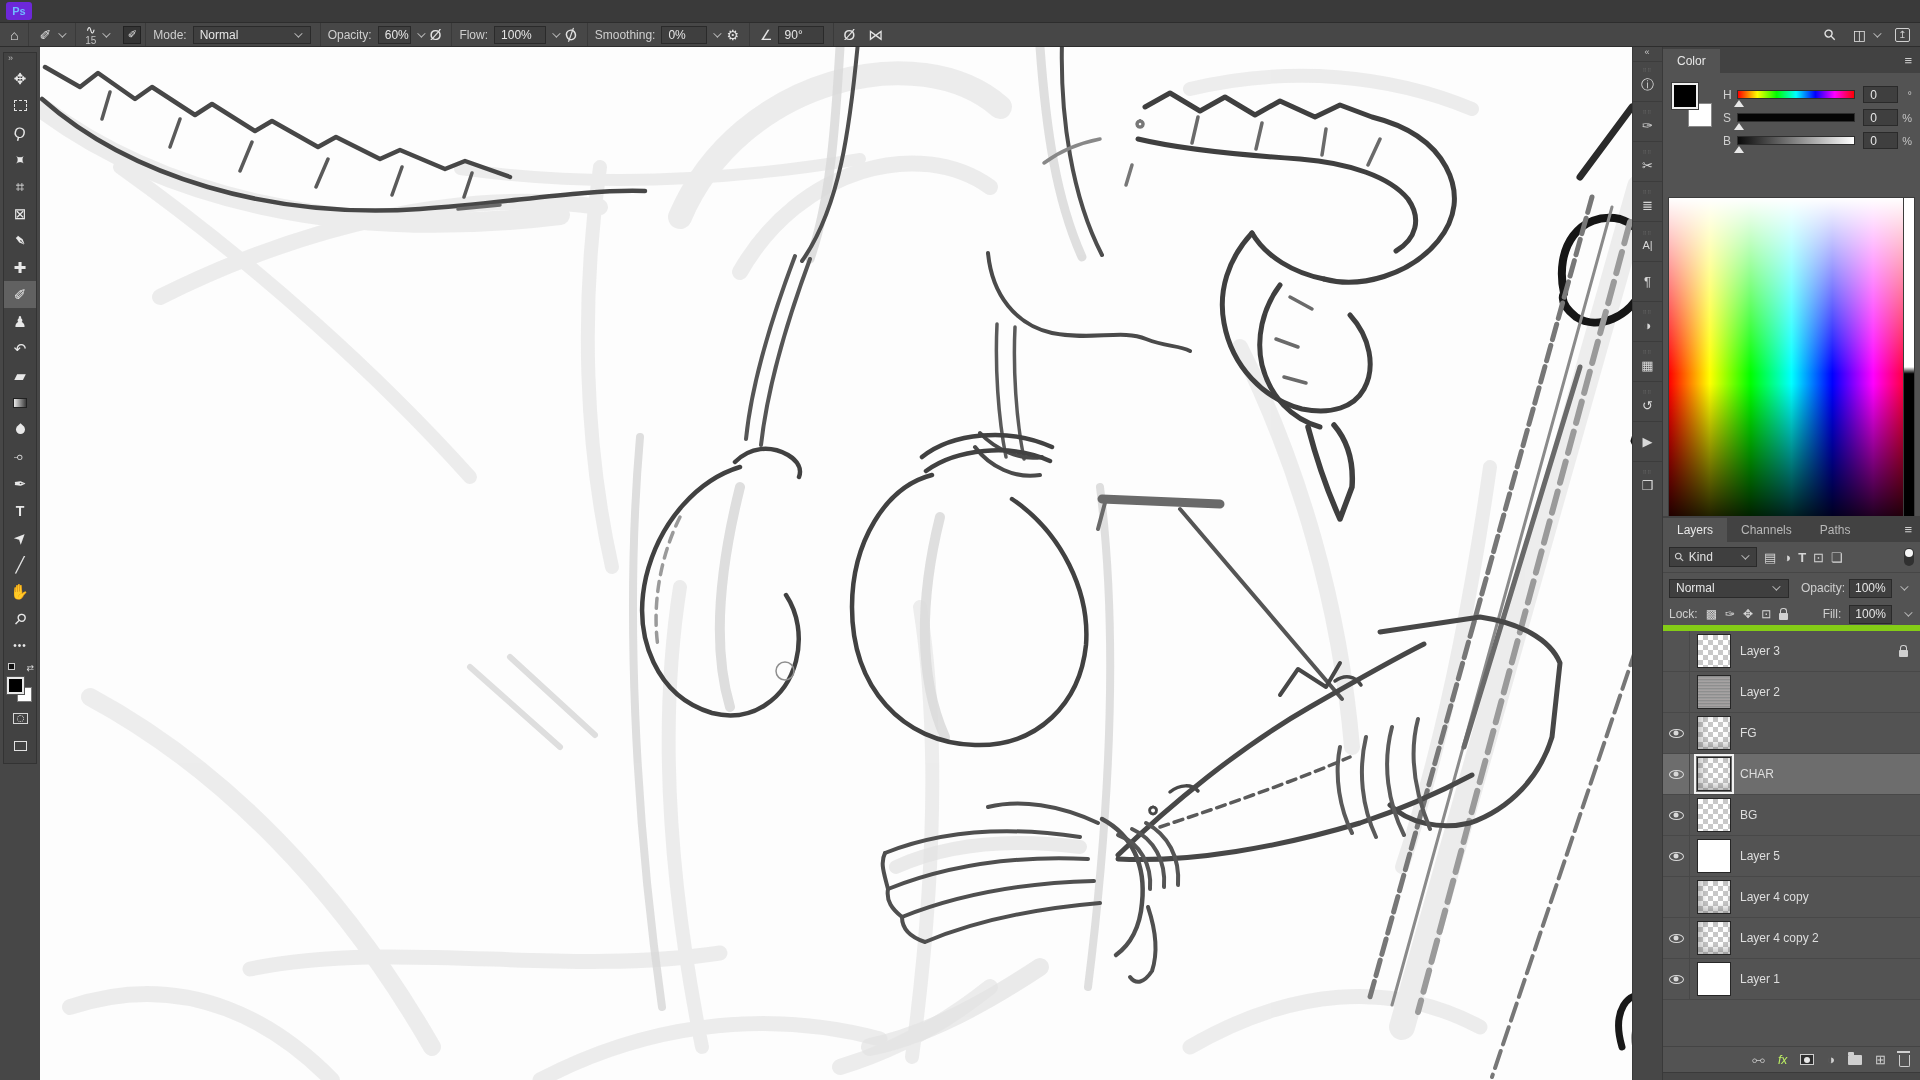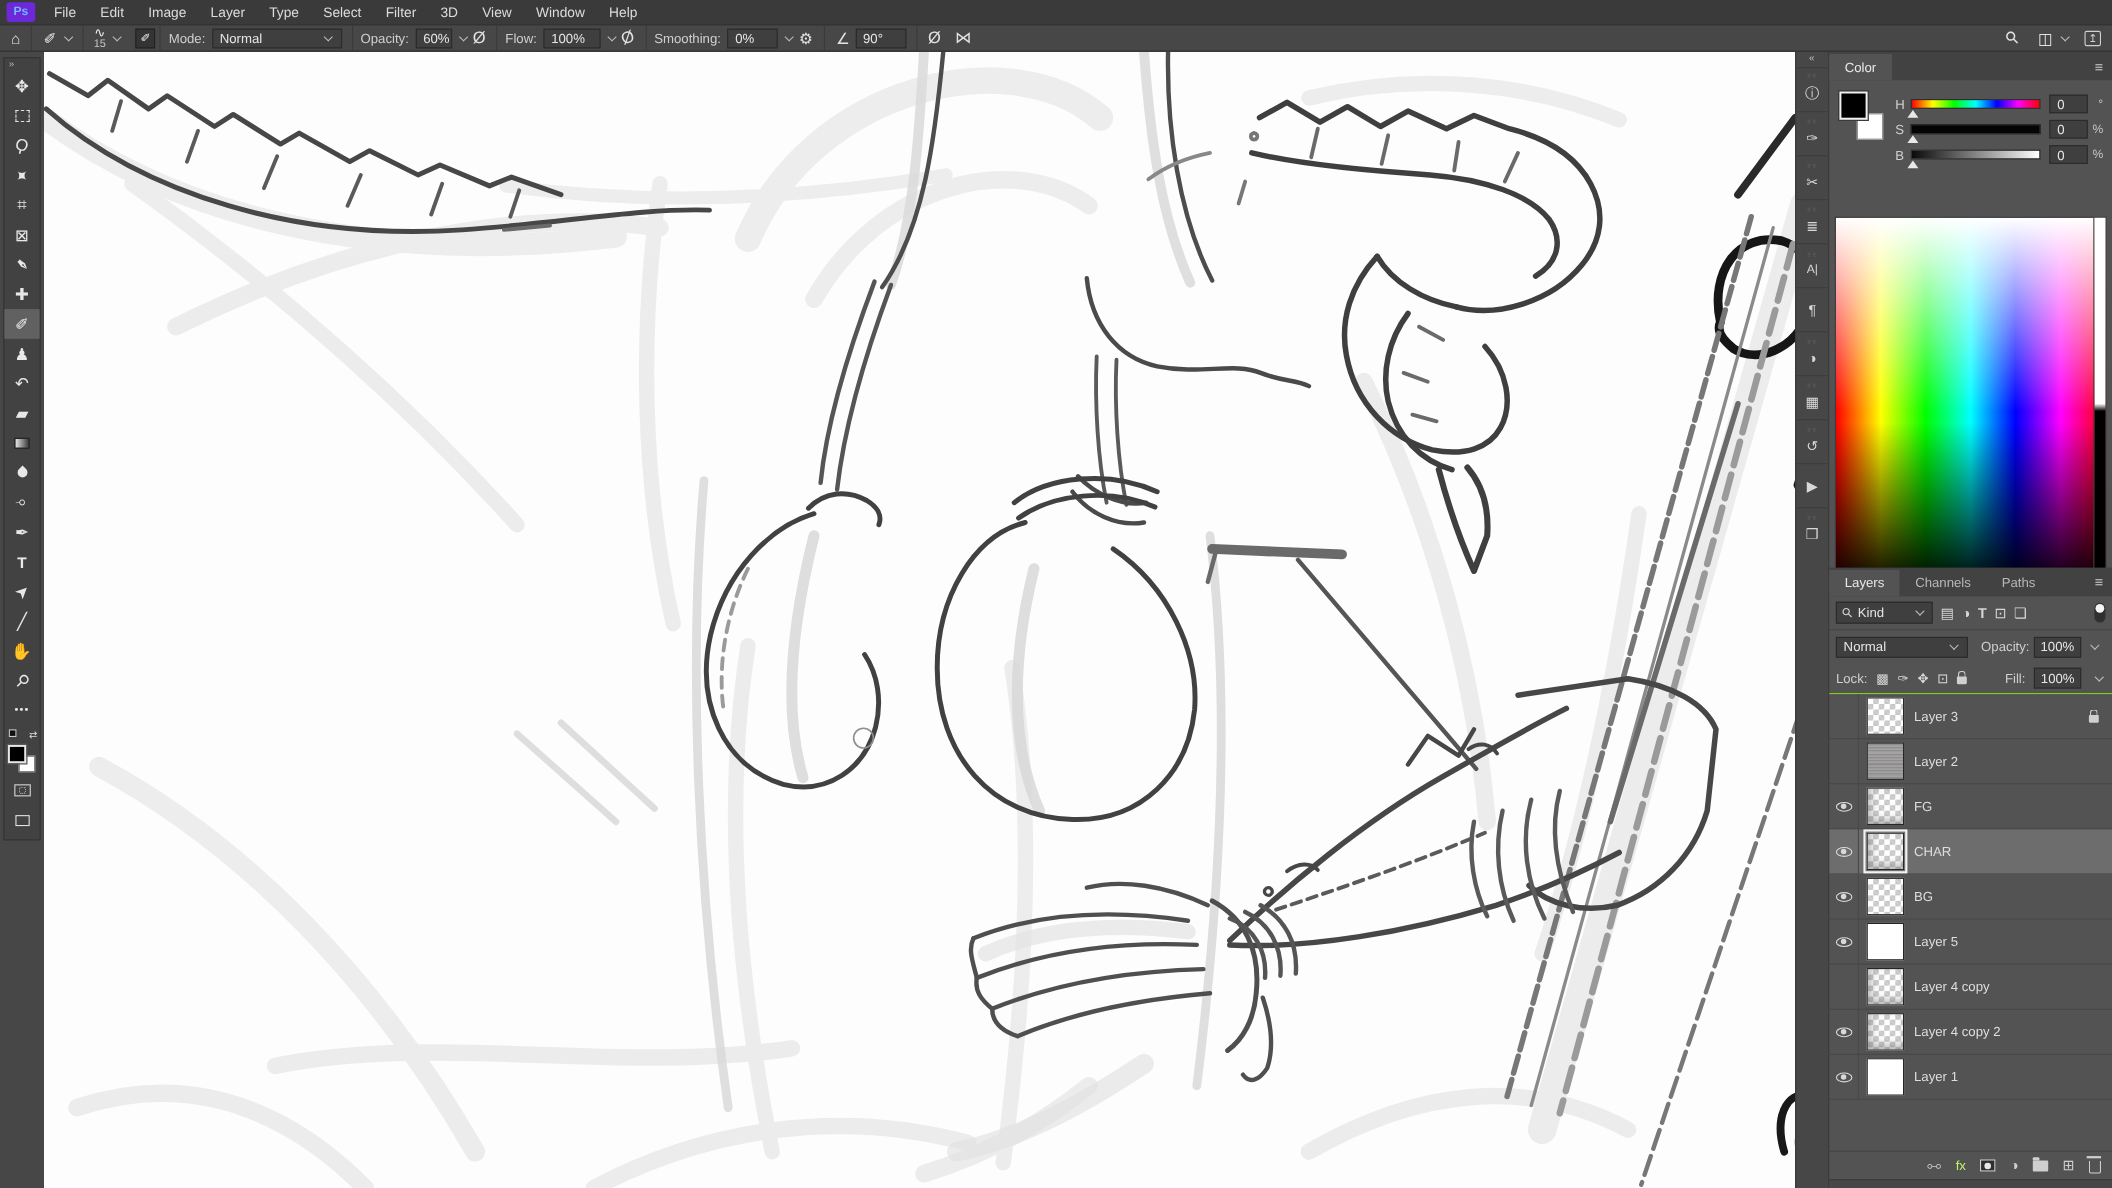--- a/index.html
+++ b/index.html
@@ -90,67 +90,54 @@
   .lp-kindrow{height:31px;display:flex;align-items:center;padding:0 6px;gap:7px;border-bottom:1px solid #464646;}
   .kind-box{width:88px;height:20px;background:#3f3f3f;border:1px solid #2a2a2a;display:flex;align-items:center;padding:0 5px;color:#e2e2e2;}
   .kind-box .mag{font-size:12px;margin-right:5px;color:#cfcfcf;transform:rotate(-45deg);}
   .kf-ic{color:#d6d6d6;font-size:13px;}
   .kf-tgl{margin-left:auto;width:10px;height:18px;background:#303030;border-radius:5px;position:relative;}
   .kf-tgl i{position:absolute;left:1px;top:1px;width:8px;height:8px;border-radius:50%;background:#f5f5f5;}
   .lp-blendrow{height:30px;display:flex;align-items:center;padding:0 6px;gap:4px;}
   .blend-box{width:120px;height:19px;background:#3f3f3f;border:1px solid #2a2a2a;display:flex;align-items:center;padding:0 6px;color:#e6e6e6;}
   .blend-box .chev{margin-left:auto;}
   .mini-box{height:19px;background:#3f3f3f;border:1px solid #2a2a2a;display:flex;align-items:center;padding:0 5px;color:#e6e6e6;}
-  .lp-lockrow{height:28px;display:flex;align-items:center;padding:0 6px;gap:8px;border-bottom:1px solid #84cc16;}
+  .lp-lockrow{height:28px;display:flex;align-items:center;padding:0 6px;gap:8px;border-bottom:6px solid #84cc16;}
   .lk-ic{font-size:12px;color:#d8d8d8;}
   .mini-lock{width:9px;height:7px;background:#d0d0d0;border-radius:1px;position:relative;margin-top:4px;}
   .mini-lock::before{content:"";position:absolute;top:-5px;left:1px;width:5px;height:5px;border:1.5px solid #d0d0d0;border-bottom:none;border-radius:3px 3px 0 0;}
   .lp-list{flex:1;overflow:hidden;}
   .lrow{height:41px;display:flex;align-items:center;border-bottom:1px solid #484848;position:relative;}
   .lrow.selected{background:#6d6d6d;}
   .eyecell{width:27px;height:100%;border-right:1px solid #484848;display:flex;align-items:center;justify-content:center;flex:none;}
   .eye{width:15px;height:9px;border:1.5px solid #d8d8d8;border-radius:50%;position:relative;}
   .eye::after{content:"";position:absolute;left:50%;top:50%;width:5px;height:5px;border-radius:50%;background:#d8d8d8;transform:translate(-50%,-50%);}
   .thumb{width:34px;height:34px;border:1px solid #262626;margin:0 9px 0 7px;flex:none;background:#fff;}
   .thumb.checker,.thumb.checker-sketch{background-color:#fff;background-image:linear-gradient(45deg,#c8c8c8 25%,transparent 25%,transparent 75%,#c8c8c8 75%),linear-gradient(45deg,#c8c8c8 25%,transparent 25%,transparent 75%,#c8c8c8 75%);background-size:10px 10px;background-position:0 0,5px 5px;}
   .thumb.checker-sketch{box-shadow:inset 3px -4px 8px rgba(90,90,90,.45);}
   .thumb.noise{background:repeating-linear-gradient(0deg,#9c9c9c 0 1px,#8e8e8e 1px 2px,#a6a2a2 2px 3px),repeating-linear-gradient(90deg,rgba(120,120,120,.6) 0 1px,rgba(160,160,160,.4) 1px 3px);background-color:#969696;}
   .thumb.white{background:#fff;}
   .lrow.selected .thumb{outline:2px solid #f2f2f2;outline-offset:1px;}
   .lname{color:#dedede;font-size:12px;}
   .row-lock{margin-left:auto;margin-right:12px;}
   .lp-footer{height:26px;border-top:1px solid #444;display:flex;align-items:center;justify-content:flex-end;gap:13px;padding:0 10px;color:#cfcfcf;}
-  .fx{font-size:12px;color:#bef264;}
+  .fx{font-style:italic;font-size:12px;color:#bef264;}
   .ft-ic{font-size:13px;color:#d0d0d0;}
   .ic-mask{width:14px;height:11px;background:#2f2f2f;border:1px solid #cfcfcf;display:flex;align-items:center;justify-content:center;}
   .ic-mask i{width:6px;height:6px;border-radius:50%;background:#e8e8e8;}
   .ic-folder{width:14px;height:10px;background:#cfcfcf;position:relative;border-radius:1px;}
   .ic-folder::before{content:"";position:absolute;top:-3px;left:0;width:6px;height:3px;background:#cfcfcf;border-radius:1px 1px 0 0;}
   .ic-trash{width:11px;height:12px;border:1.5px solid #cfcfcf;border-top:none;border-radius:0 0 2px 2px;position:relative;margin-top:3px;}
   .ic-trash::before{content:"";position:absolute;top:-4px;left:-3px;width:13px;height:1.5px;background:#cfcfcf;}
   .lp-edge{height:8px;background:#474747;border-top:1px solid #3a3a3a;}
 </style>
 </head>
 <body>
 
 <div class="menubar">
   <div class="ps-logo">Ps</div>
-  <div style="display:flex;height:100%">
-      <div class="menu-item">File</div>
-      <div class="menu-item">Edit</div>
-      <div class="menu-item">Image</div>
-      <div class="menu-item">Layer</div>
-      <div class="menu-item">Type</div>
-      <div class="menu-item">Select</div>
-      <div class="menu-item">Filter</div>
-      <div class="menu-item">3D</div>
-      <div class="menu-item">View</div>
-      <div class="menu-item">Window</div>
-      <div class="menu-item">Help</div>
-    </div>
 </div>
 
 <div class="optionsbar">
   <div class="ob-group">
       <span class="ob-icon">⌂</span>
     </div>
   <div class="ob-sep"></div>
   <div class="ob-group">
     <span class="ob-icon">✐</span>
       <span class="chev"></span>

